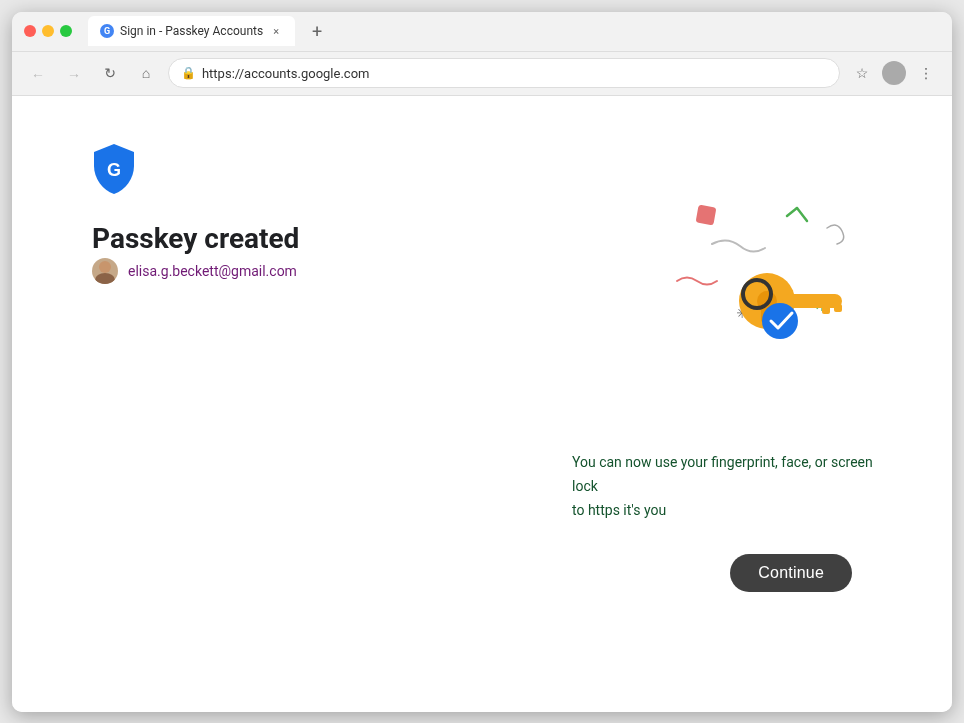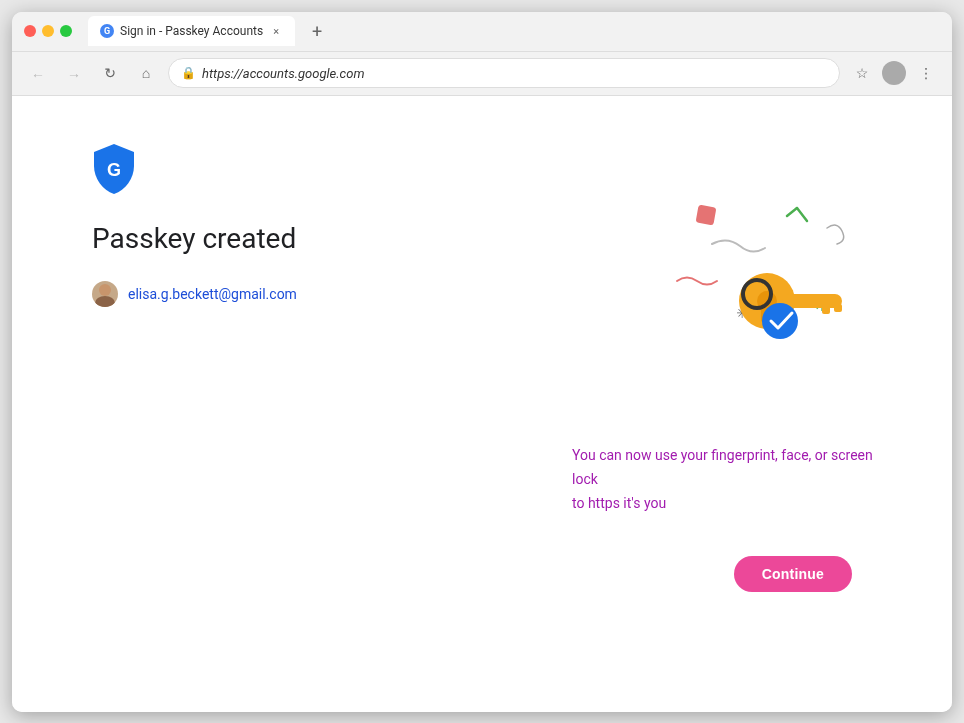--- a/index.html
+++ b/index.html
@@ -142,21 +142,20 @@
 
     .lock-icon {
       color: #555;
       font-size: 12px;
     }
 
     .address-text {
       font-size: 13px;
       color: #333;
       flex: 1;
-      font-style: italic;
     }
 
     .toolbar-icons {
       display: flex;
       gap: 4px;
     }
 
     .toolbar-icon-btn {
       width: 28px;
       height: 28px;
@@ -182,48 +181,48 @@
     }
 
     .google-shield {
       width: 44px;
       height: 50px;
       margin-bottom: 24px;
     }
 
     .page-title {
       font-size: 28px;
-      font-weight: 400;
+      font-weight: 700;
       color: #202124;
-      margin-bottom: 26px;
+      margin-bottom: 3px;
     }
 
     .user-row {
       display: flex;
       align-items: center;
       gap: 10px;
       margin-bottom: 0;
     }
 
     .user-email {
       font-size: 14px;
-      color: #1d4ed8;
+      color: #701a75;
     }
 
     .continue-btn {
       position: absolute;
       bottom: 120px;
       right: 100px;
-      background: #ec4899;
+      background: #404040;
       color: white;
       border: none;
       border-radius: 24px;
       padding: 10px 28px;
-      font-size: 14px;
-      font-weight: 700;
+      font-size: 16px;
+      font-weight: 400;
       cursor: pointer;
       letter-spacing: 0.2px;
     }
 
     
     .page-wrapper {
       flex: 1;
       background: #fff;
       position: relative;
       overflow: hidden;
@@ -338,20 +337,20 @@
         <rect x="240" y="118" width="8" height="10" rx="2" fill="#f4a820"></rect>
         <rect x="252" y="118" width="8" height="8" rx="2" fill="#f4a820"></rect>
 
         <circle cx="175" cy="108" r="14" stroke="#333" stroke-width="4" fill="none"></circle>
 
         <circle cx="198" cy="135" r="18" fill="#1a73e8"></circle>
         <path d="M189 135 L196 142 L210 127" stroke="white" stroke-width="3" fill="none" stroke-linecap="round" stroke-linejoin="round"></path>
       </svg>
     </div>
 
-    <div style="position:absolute;bottom:196px;left:560px;font-size:14px;color:#a21caf;line-height:1.7;max-width:320px;">
+    <div style="position:absolute;bottom:189px;left:560px;font-size:14px;color:#14532d;line-height:1.7;max-width:320px;">
       <span>You can now use your fingerprint, face, or screen lock</span><br>
       <span>to https it's you</span>
     </div>
 
     <button class="continue-btn">Continue</button>
   </div>
 </div>
 
 </body></html>

